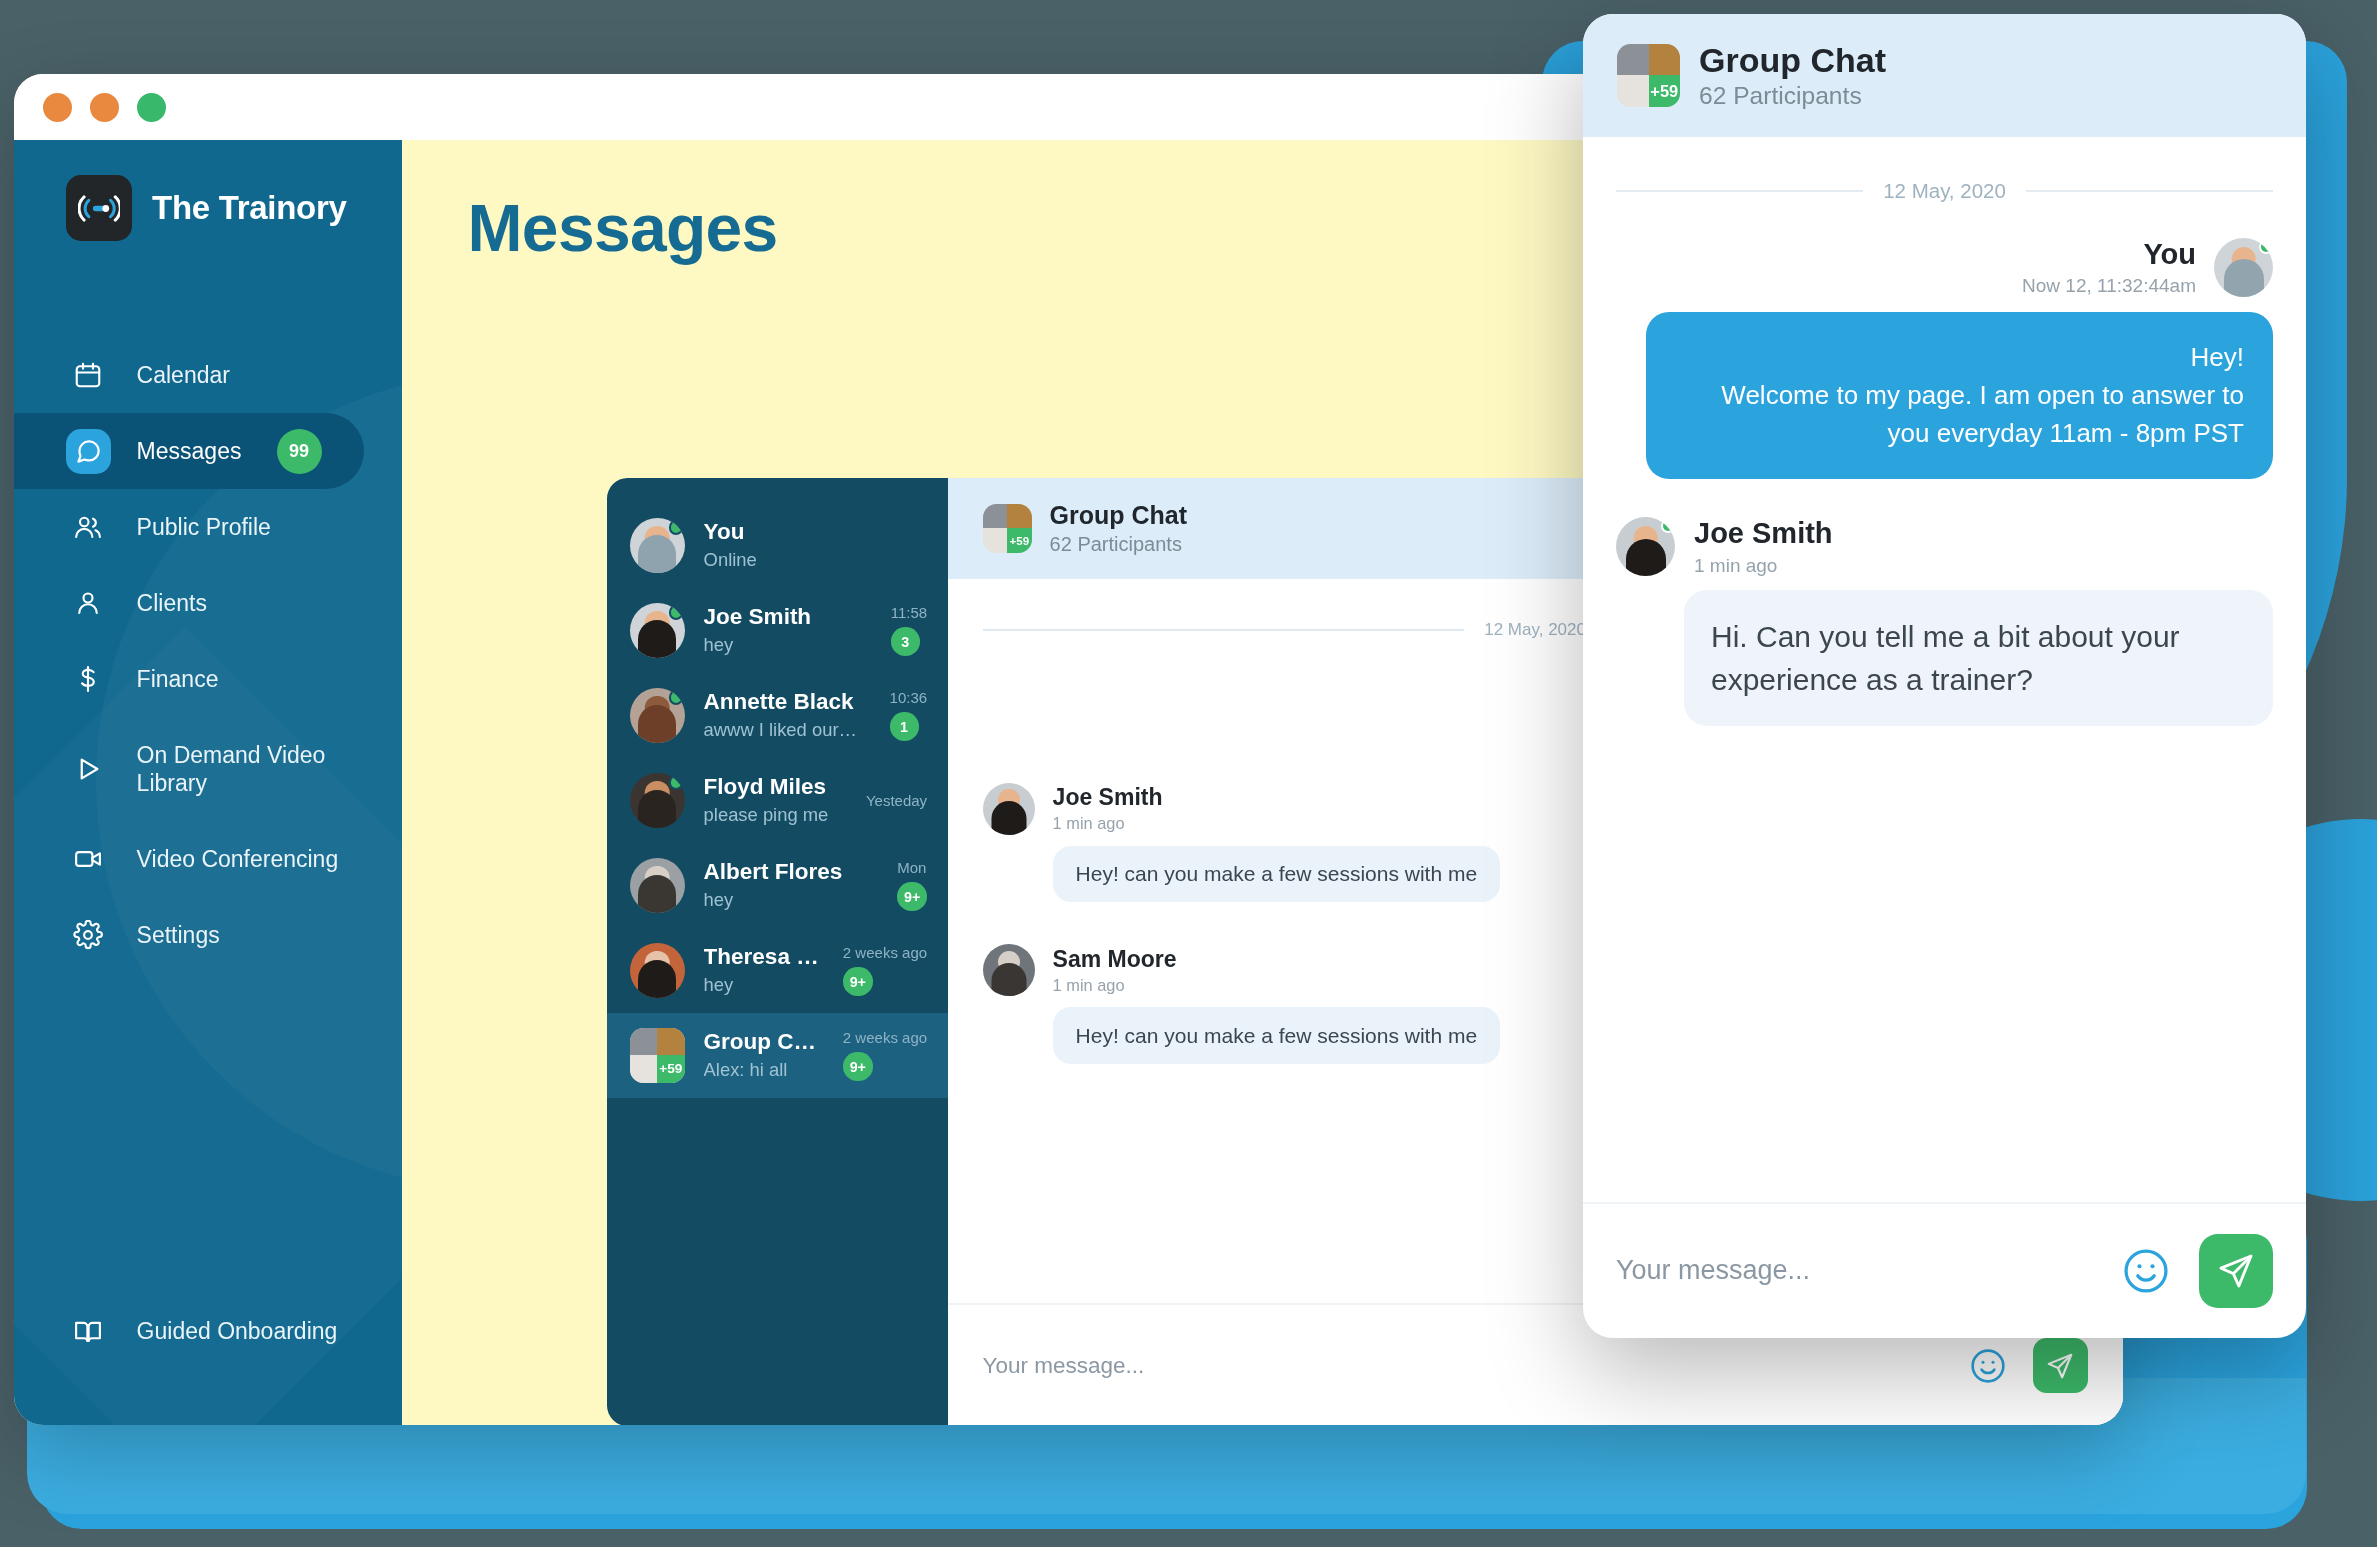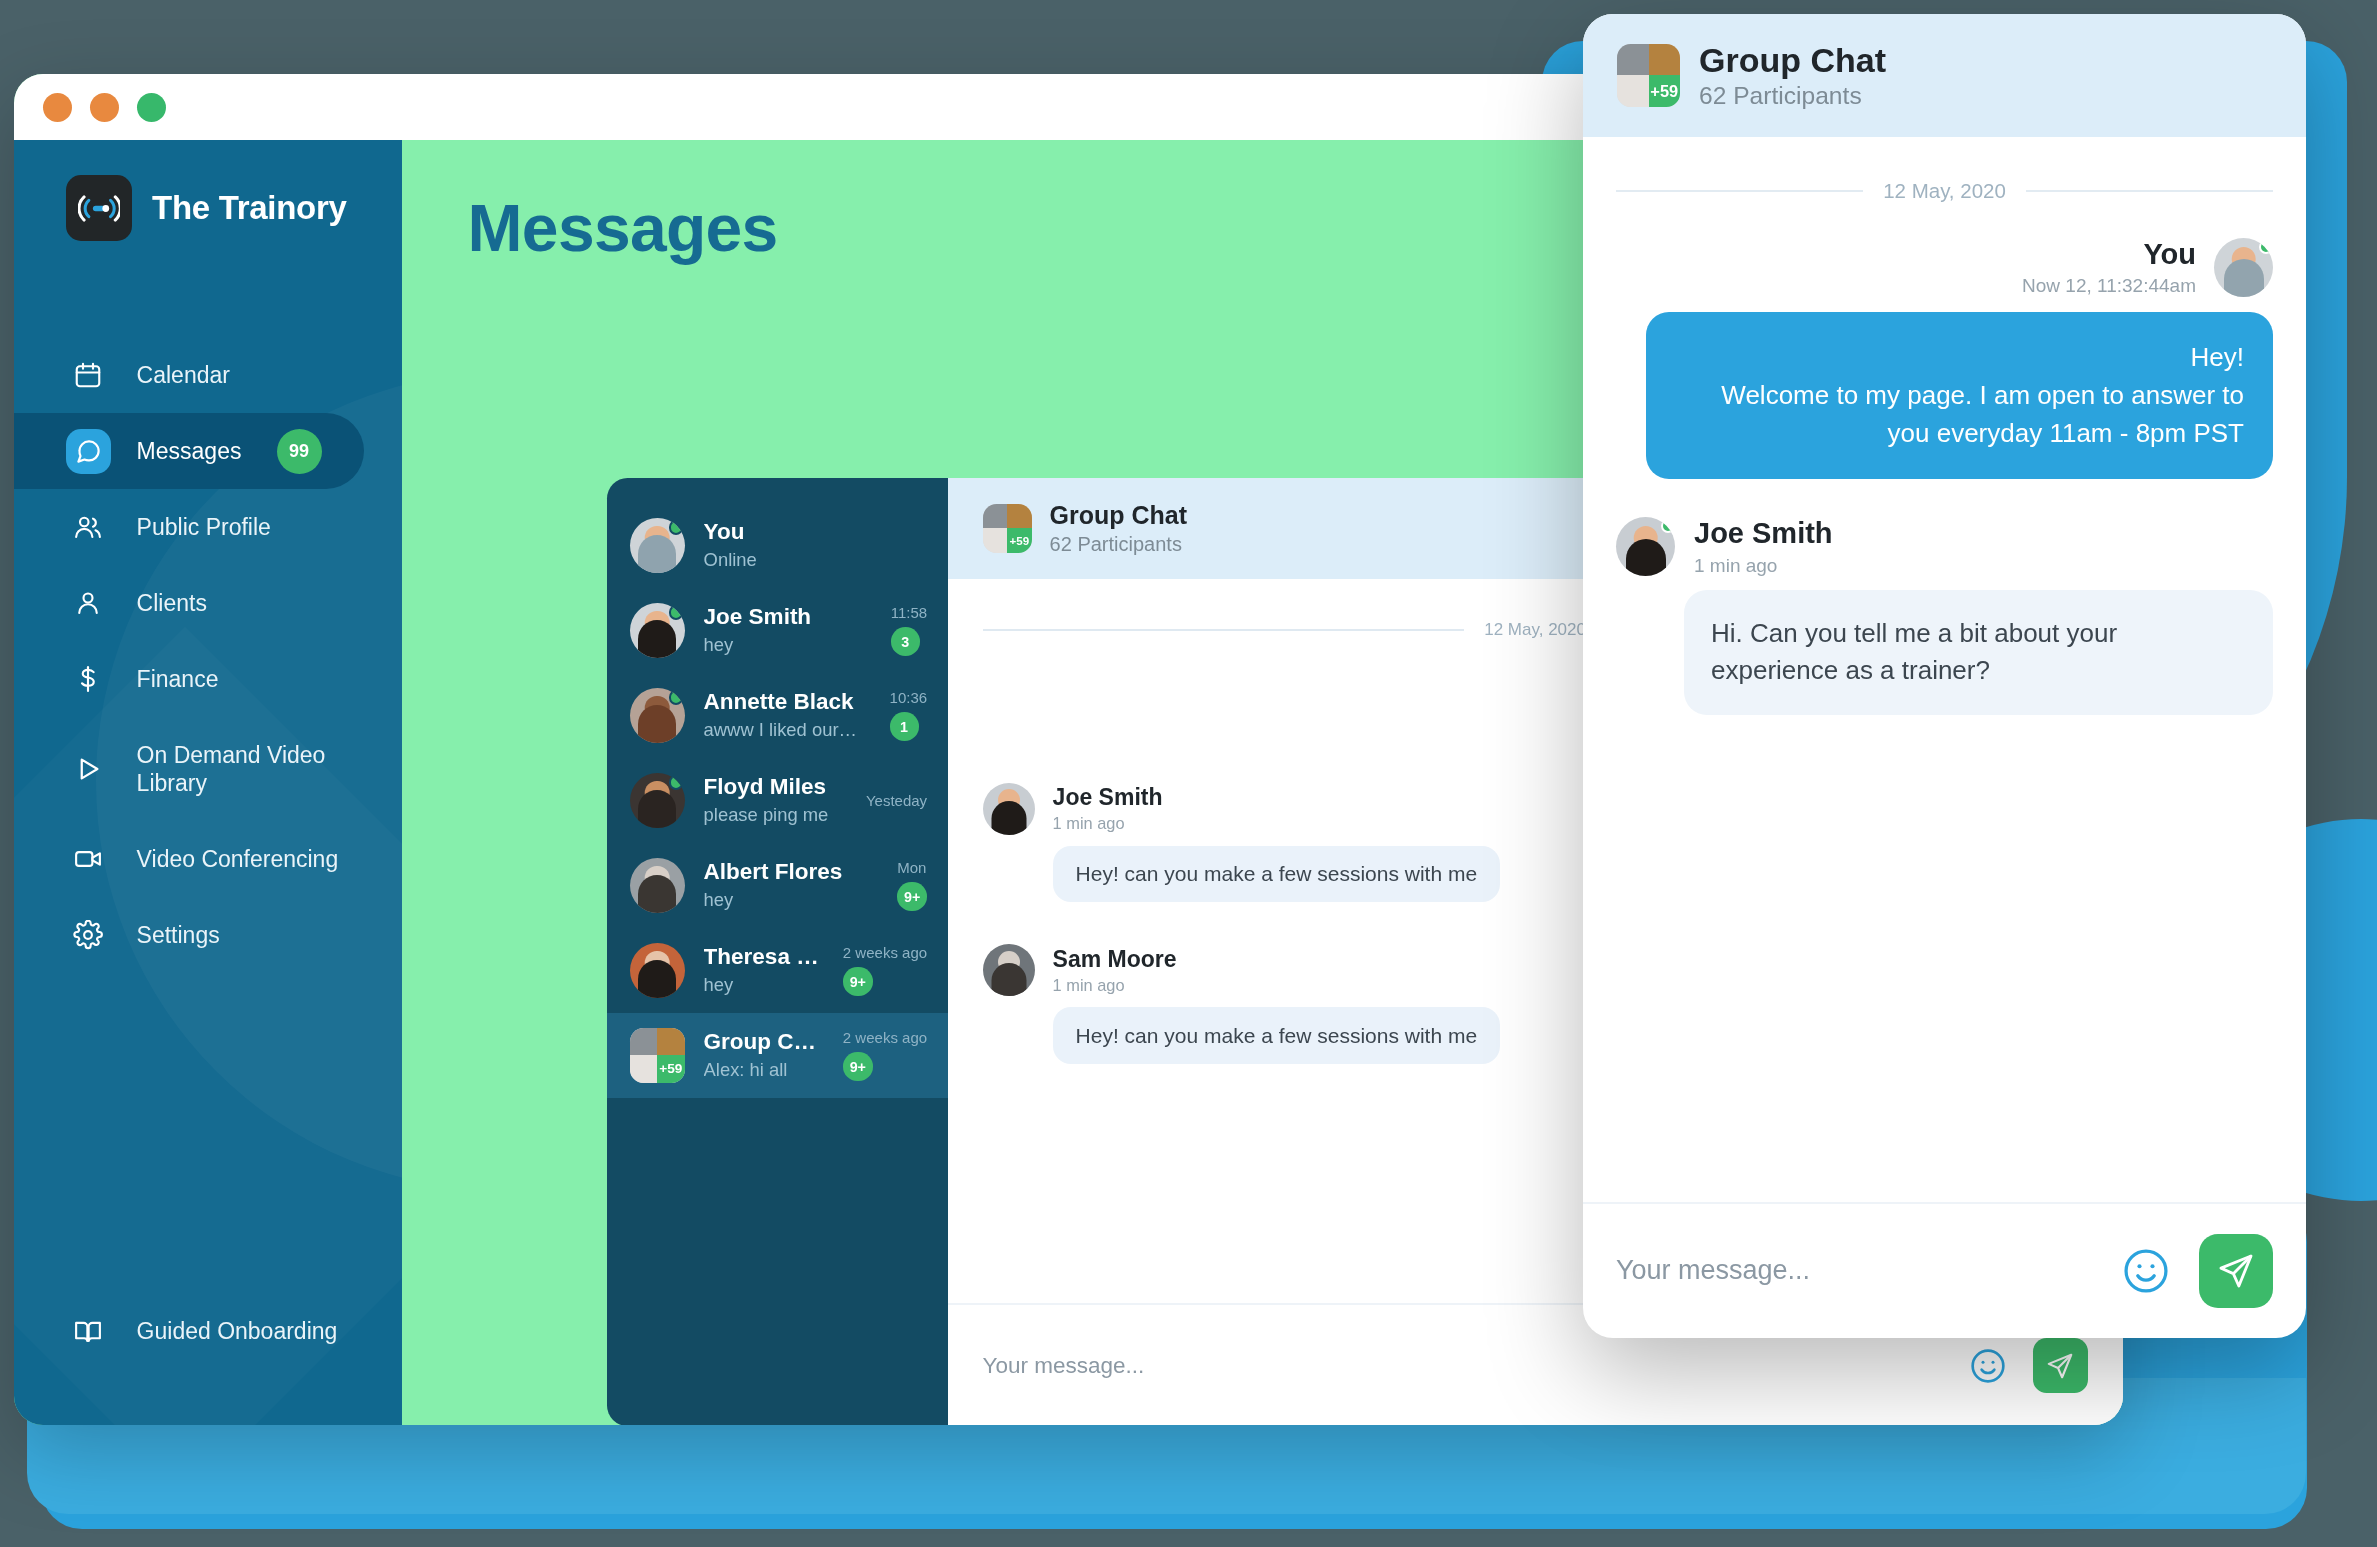--- a/index.html
+++ b/index.html
@@ -13,21 +13,21 @@
   
   .bg-shape { position:absolute; background:#2ba3dd; }
   #bg-top-right  { left:1542px; top:41px;  width:805px; height:914px; border-radius:41px 41px 478px 41px; }
   #bg-right-ball { left:2170px; top:819px; width:382px;  height:382px; border-radius:50%; }
   #bg-bottom     { left:41px;  top:1201px; width:2266px; height:328px; border-radius:41px; }
   #bg-bottom-2   { left:27px;  top:1378px; width:2279px; height:136px; border-radius:0 0 41px 41px; background:#3badE0; }
 
   
   #app-window {
     position:absolute; left:13.6px; top:74px; width:2109px; height:1351px;
-    background:#86efac; border-radius:29px; overflow:hidden;
+    background:#fef9c3; border-radius:29px; overflow:hidden;
     box-shadow:0 27px 82px rgba(0,0,0,.22);
   }
   #titlebar { height:66px; background:#ffffff; display:flex; align-items:center; padding-left:29px; gap:18px; }
   .dot { width:29px; height:29px; border-radius:50%; }
   .dot.red { background:#e8893f; }
   .dot.yellow { background:#e8893f; }
   .dot.green { background:#37b86b; }
 
   #window-body { display:flex; height:1286px; }
 
@@ -140,21 +140,21 @@
   .pmsg-out .head { display:flex; align-items:center; justify-content:flex-end; gap:18px; }
   .pmsg-out .meta { text-align:right; }
   .pmsg-out .nm { font-size:29px; font-weight:bold; color:#20262b; }
   .pmsg-out .tm { font-size:19px; color:#96a3ad; margin-top:4.1px; }
   .pbubble-out { background:#2ba3dd; color:#fff; font-size:26px; line-height:1.45;
     border-radius:23px; padding:27px 29px; margin-top:15px; margin-left:30px; text-align:right; }
   .pmsg-in { margin-top:38px; }
   .pmsg-in .head { display:flex; align-items:center; gap:19px; }
   .pmsg-in .nm { font-size:29px; font-weight:bold; color:#20262b; }
   .pmsg-in .tm { font-size:19px; color:#96a3ad; margin-top:4.1px; }
-  .pbubble-in { background:#eef4fa; color:#3c464f; font-size:26px; line-height:1.45;
+  .pbubble-in { background:#eef4fa; color:#3c464f; font-size:30px; line-height:1.45;
     border-radius:23px; padding:24.6px 27px; margin-top:13.6px; margin-left:68px; }
   #popup-input { height:136px; border-top:2px solid #eef3f8; display:flex; align-items:center;
     padding:0 33px; gap:27px; }
   #popup-input .ph { flex:1; font-size:27px; color:#8b98a3; }
   .emoji-btn { width:52px; height:52px; cursor:pointer; flex-shrink:0; }
   .emoji-btn.sm { width:40px; height:40px; }
   .send-btn { width:74px; height:74px; border-radius:19px; background:#3cba6a;
     display:flex; align-items:center; justify-content:center; cursor:pointer; flex-shrink:0; }
   .send-btn.sm { width:55px; height:55px; border-radius:13.6px; }
 

